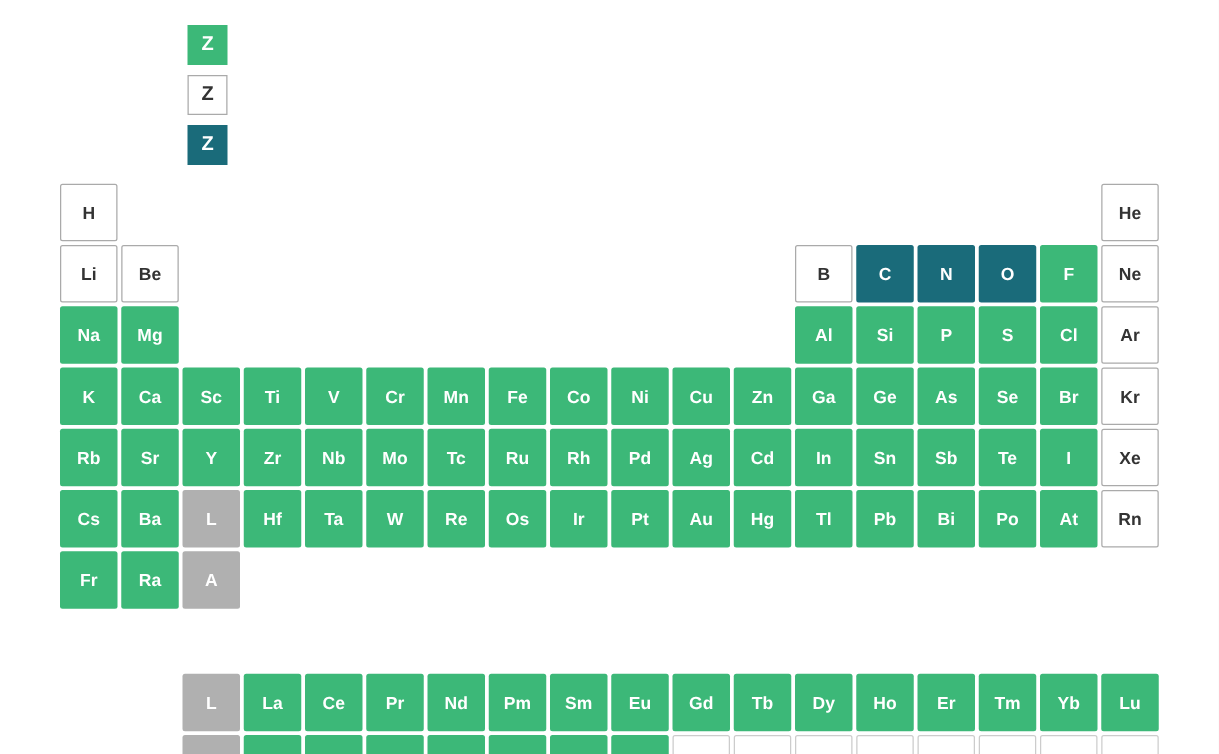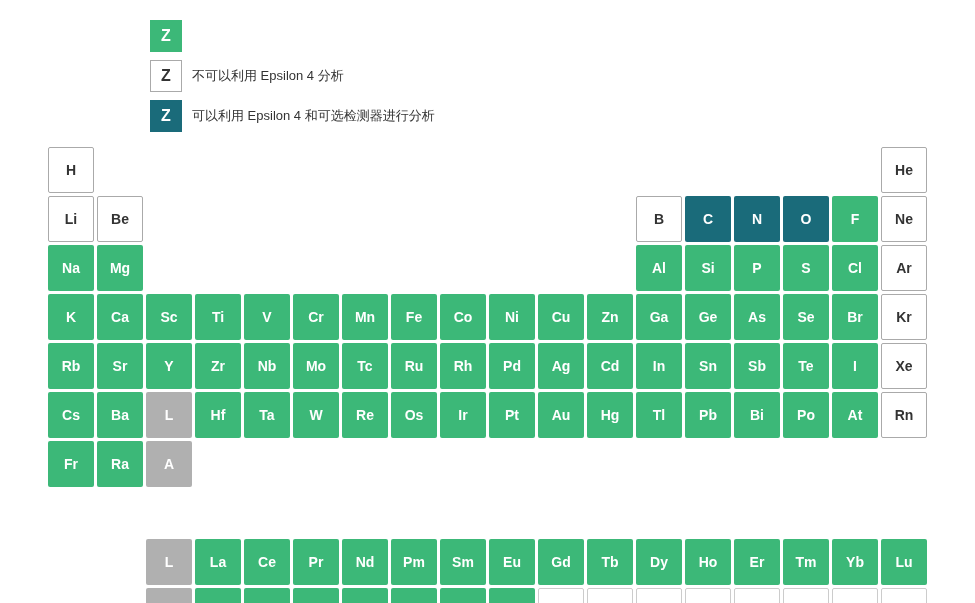--- a/index.html
+++ b/index.html
@@ -74,25 +74,23 @@
 <body>
 
 <div class="container">
 
   <div class="legend">
     <div class="legend-item">
       <div class="legend-box green">Z</div>
     </div>
     <div class="legend-item">
       <div class="legend-box outline">Z</div>
-      <span>不可以利用 Epsilon 4 分析</span>
     </div>
     <div class="legend-item">
       <div class="legend-box dark-teal">Z</div>
-      <span>可以利用 Epsilon 4 和可选检测器进行分析</span>
     </div>
   </div>
 
   <div class="periodic-table">
 
     <div class="cell outline">H</div>
     <div class="cell empty"></div>
     <div class="cell empty"></div>
     <div class="cell empty"></div>
     <div class="cell empty"></div>

